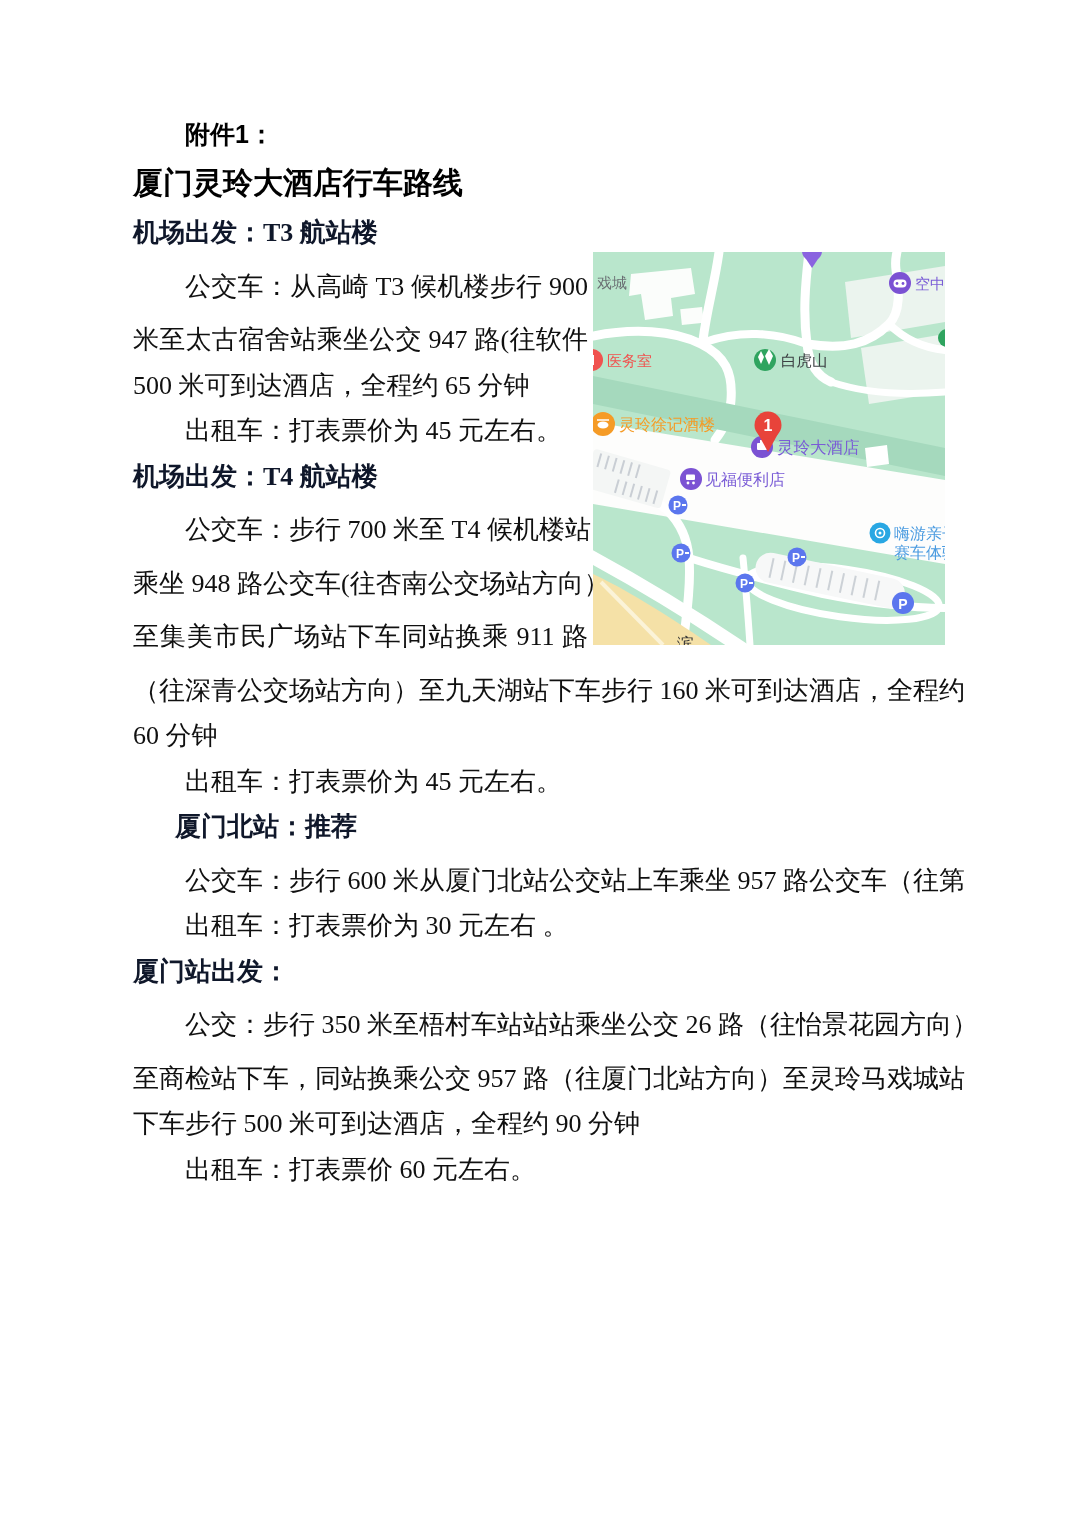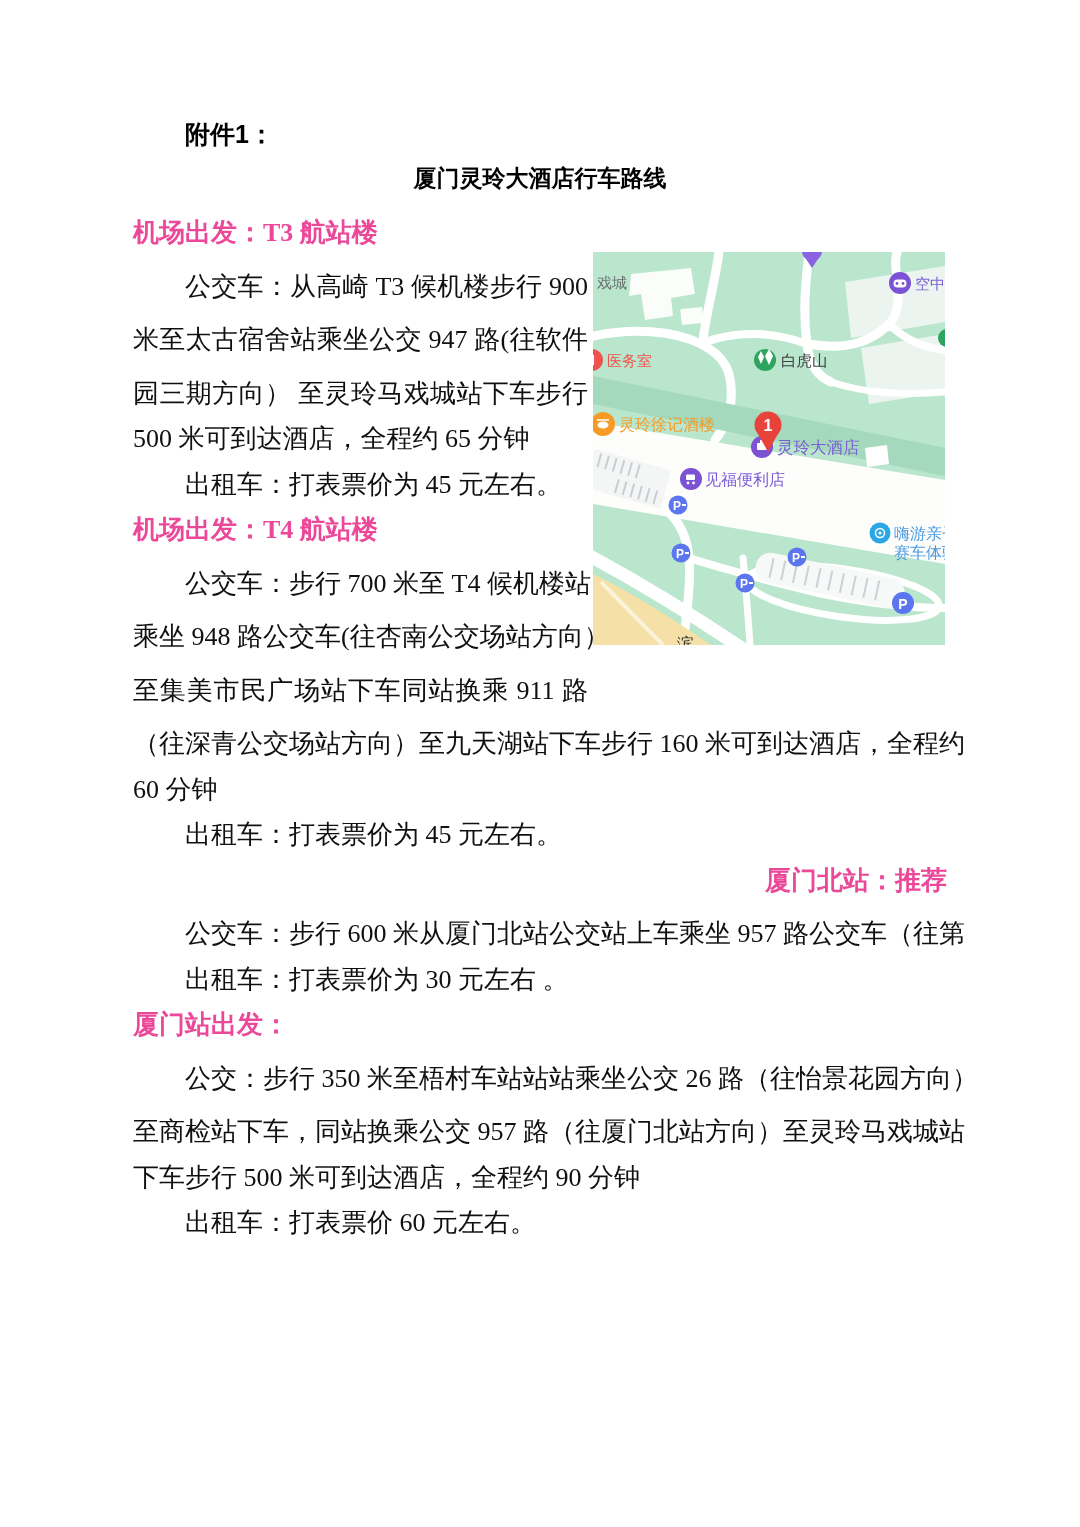--- a/index.html
+++ b/index.html
@@ -7,53 +7,52 @@
     width:1080px;height:1527px;background:#ffffff;position:relative;
     font-family:"Liberation Serif","DejaVu Serif",serif;color:#111;
     overflow:hidden;
   }
   .attachment-label{
     position:absolute;left:185px;top:118px;
     font-family:"Liberation Sans","DejaVu Sans",sans-serif;
     font-weight:bold;font-size:25px;color:#000;
   }
   .doc-title{
-    position:absolute;left:133px;top:163px;width:814px;text-align:center;
+    position:absolute;left:133px;top:163px;width:814px;text-align:left;
     font-family:"Liberation Sans","DejaVu Sans",sans-serif;
-    font-weight:bold;font-size:23px;color:#000;
+    font-weight:bold;font-size:30px;color:#000;
   }
   .doc-lines{
     position:absolute;left:133px;top:210px;width:814px;
   }
   .line{
     height:45.5px;line-height:45.5px;font-size:26px;
     box-sizing:border-box;white-space:nowrap;color:#101010;
   }
-  .line.h{font-weight:bold;color:#ec4899;}
+  .line.h{font-weight:bold;color:#0f172a;}
   .line.para{padding-left:52px;}
-  .line.hindent{padding-left:42px;text-align:right;}
+  .line.hindent{padding-left:42px;}
   .line.col{width:455px;}
   .line.full{width:814px;}
   .line.just{text-align:justify;text-align-last:justify;margin-top:8px;}
   .map-wrap{
     position:absolute;left:593px;top:252px;width:352px;height:282px;
   }
   .map-wrap svg{display:block;}
 </style>
 </head>
 <body>
 
 <div class="attachment-label">附件1：</div>
 <div class="doc-title">厦门灵玲大酒店行车路线</div>
 
 <div class="doc-lines">
     <div class="line h">机场出发：T3 航站楼</div>
     <div class="line para col just">公交车：从高崎 T3 候机楼步行 900</div>
     <div class="line col just">米至太古宿舍站乘坐公交 947 路(往软件</div>
-    <div class="line col just">园三期方向） 至灵玲马戏城站下车步行</div>
     <div class="line col">500 米可到达酒店，全程约 65 分钟</div>
     <div class="line para col">出租车：打表票价为 45 元左右。</div>
     <div class="line h">机场出发：T4 航站楼</div>
     <div class="line para col just">公交车：步行 700 米至 T4 候机楼站</div>
     <div class="line col just">乘坐 948 路公交车(往杏南公交场站方向）</div>
     <div class="line col just">至集美市民广场站下车同站换乘 911 路</div>
     <div class="line full just">（往深青公交场站方向）至九天湖站下车步行 160 米可到达酒店，全程约</div>
     <div class="line">60 分钟</div>
     <div class="line para">出租车：打表票价为 45 元左右。</div>
     <div class="line h hindent">厦门北站：推荐</div>

